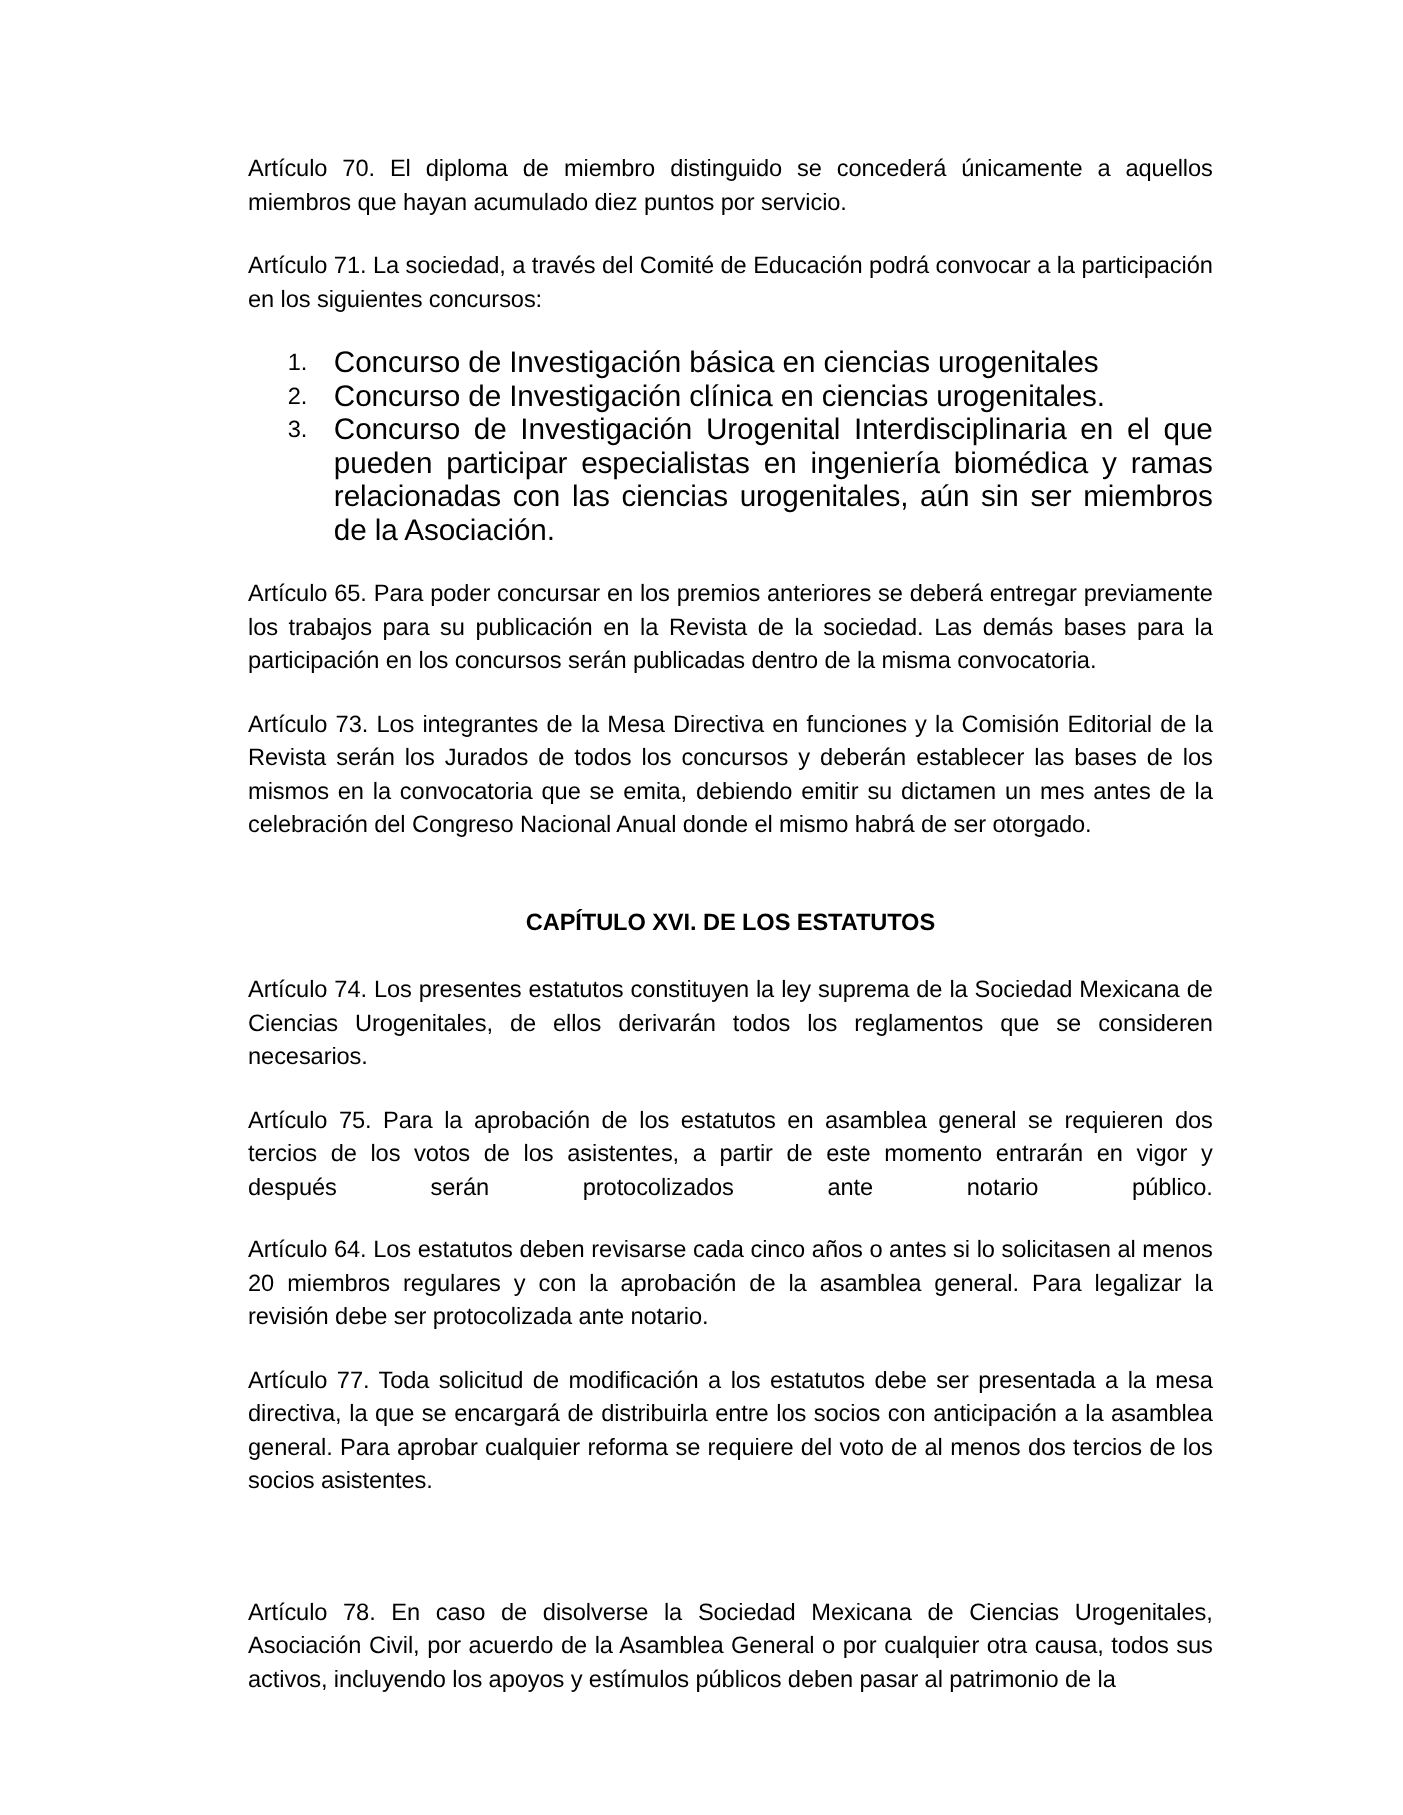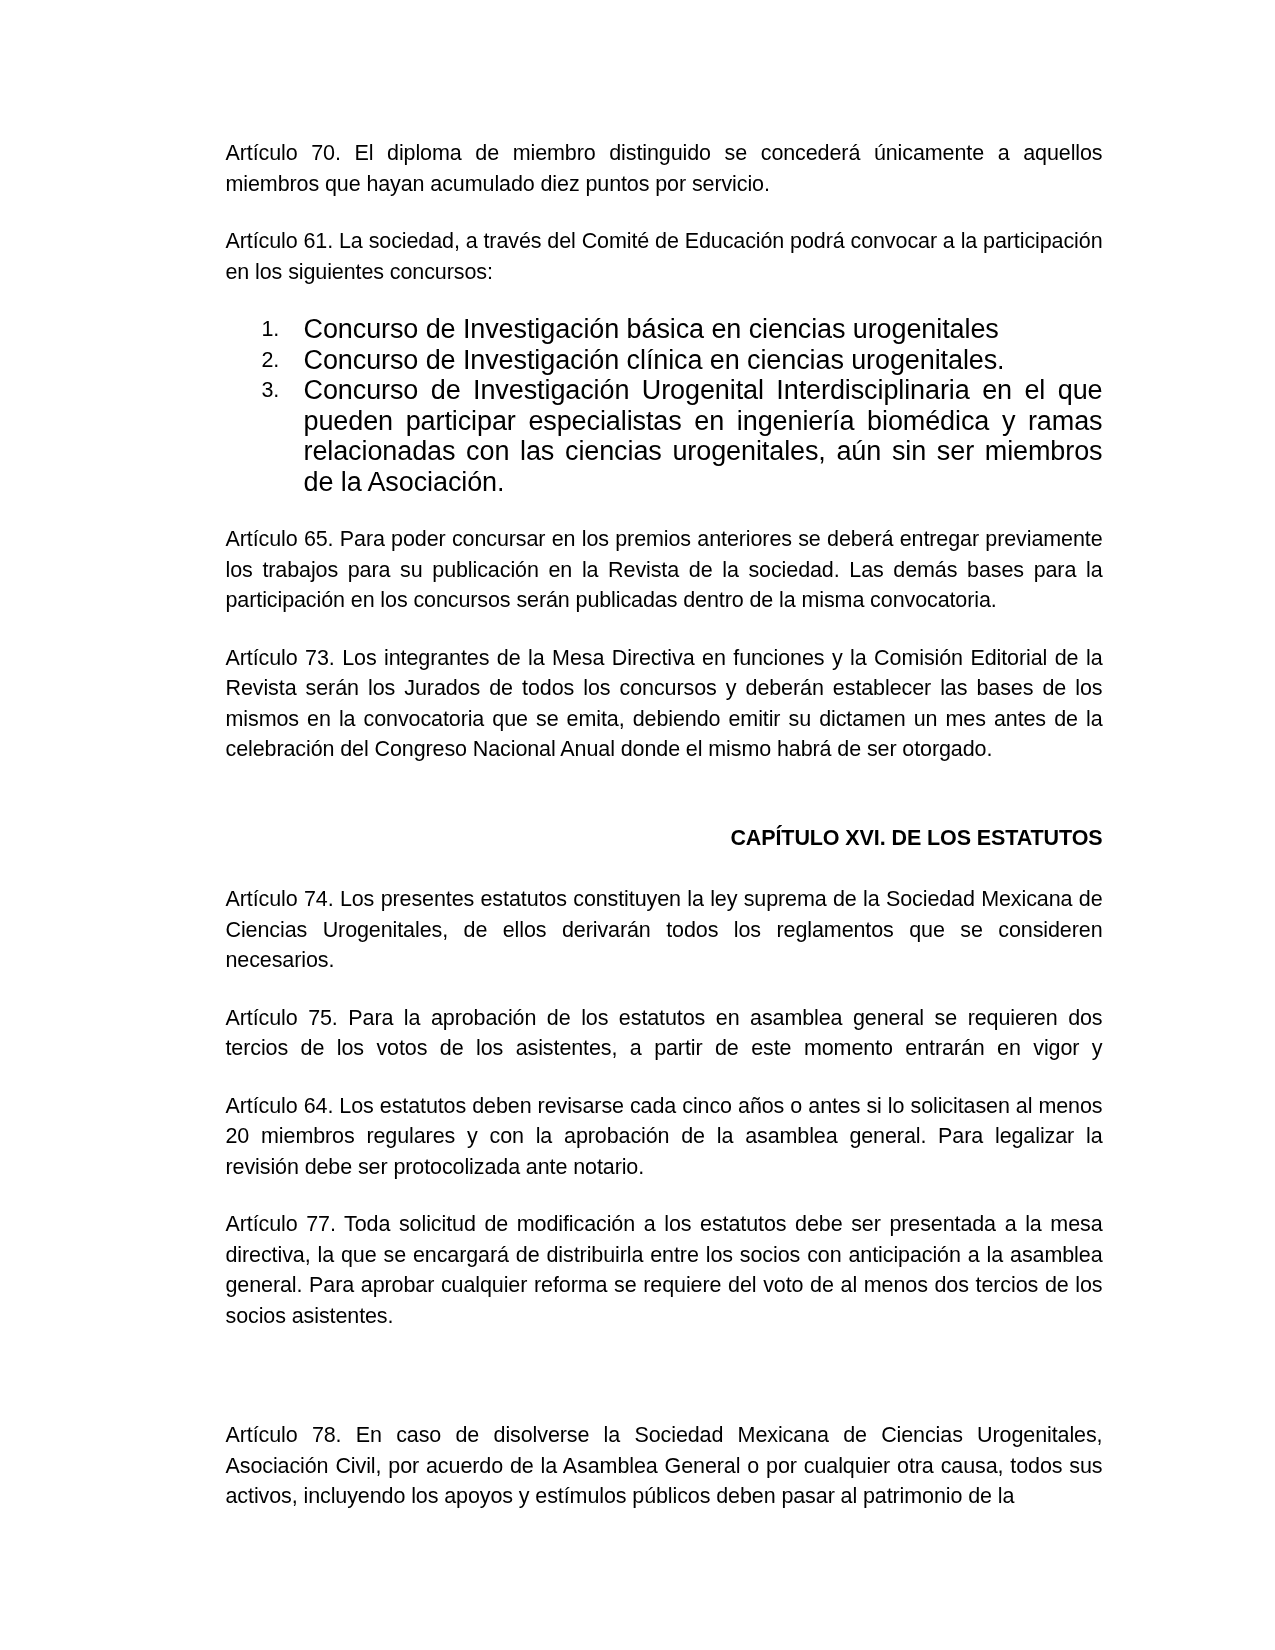--- a/index.html
+++ b/index.html
@@ -71,54 +71,55 @@
     width: 34px;
     text-align: left;
     font-size: 21.5px;
   }
   h2.chapter {
     margin: 0;
     font-size: 21.5px;
     line-height: 30.5px;
     font-weight: bold;
     letter-spacing: -0.1px;
-    text-align: right;
+    text-align: center;
   }
   .gap-before-chapter { height: 31px; }
   .gap-after-chapter { height: 31px; }
 </style>
 </head>
 <body>
 
 <div class="page">
   <div class="content">
 
     <p class="para">Artículo 70. El diploma de miembro distinguido se concederá únicamente a aquellos miembros que hayan acumulado diez puntos por servicio.</p>
 
-    <p class="para">Artículo 61. La sociedad, a través del Comité de Educación podrá convocar a la participación en los siguientes concursos:</p>
+    <p class="para">Artículo 71. La sociedad, a través del Comité de Educación podrá convocar a la participación en los siguientes concursos:</p>
 
     <ol class="numlist">
       <li>Concurso de Investigación básica en ciencias urogenitales</li>
       <li>Concurso de Investigación clínica en ciencias urogenitales.</li>
       <li>Concurso de Investigación Urogenital Interdisciplinaria en el que pueden participar especialistas en ingeniería biomédica y ramas relacionadas con las ciencias urogenitales, aún sin ser miembros de la Asociación.</li>
     </ol>
 
 
     <p class="para">Artículo 65. Para poder concursar en los premios anteriores se deberá entregar previamente los trabajos para su publicación en la Revista de la sociedad. Las demás bases para la participación en los concursos serán publicadas dentro de la misma convocatoria.</p>
 
     <p class="para">Artículo 73. Los integrantes de la Mesa Directiva en funciones y la Comisión Editorial de la Revista serán los Jurados de todos los concursos y deberán establecer las bases de los mismos en la convocatoria que se emita, debiendo emitir su dictamen un mes antes de la celebración del Congreso Nacional Anual donde el mismo habrá de ser otorgado.</p>
 
     <div class="gap-before-chapter"></div>
     <h2 class="chapter">CAPÍTULO XVI. DE LOS ESTATUTOS</h2>
     <div class="gap-after-chapter"></div>
 
     <p class="para">Artículo 74. Los presentes estatutos constituyen la ley suprema de la Sociedad Mexicana de Ciencias Urogenitales, de ellos derivarán todos los reglamentos que se consideren necesarios.</p>
 
     <p class="para">
       <span class="flow-line">Artículo 75. Para la aprobación de los estatutos en asamblea general se requieren dos tercios de los votos de los asistentes, a partir de este momento entrarán en vigor y</span>
+      <span class="forced-line">después serán protocolizados ante notario público.</span>
     </p>
 
     <p class="para">Artículo 64. Los estatutos deben revisarse cada cinco años o antes si lo solicitasen al menos 20 miembros regulares y con la aprobación de la asamblea general. Para legalizar la revisión debe ser protocolizada ante notario.</p>
 
     <p class="para">Artículo 77. Toda solicitud de modificación a los estatutos debe ser presentada a la mesa directiva, la que se encargará de distribuirla entre los socios con anticipación a la asamblea general. Para aprobar cualquier reforma se requiere del voto de al menos dos tercios de los socios asistentes.</p>
 
     <div class="gap-before-chapter"></div>
     <div class="gap-after-chapter"></div>
 
     <p class="para">Artículo 78. En caso de disolverse la Sociedad Mexicana de Ciencias Urogenitales, Asociación Civil, por acuerdo de la Asamblea General o por cualquier otra causa, todos sus activos, incluyendo los apoyos y estímulos públicos deben pasar al patrimonio de la</p>

